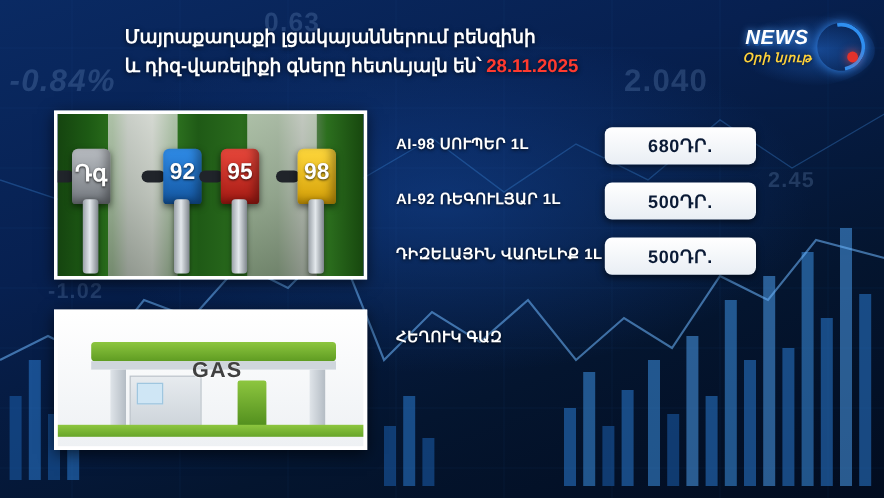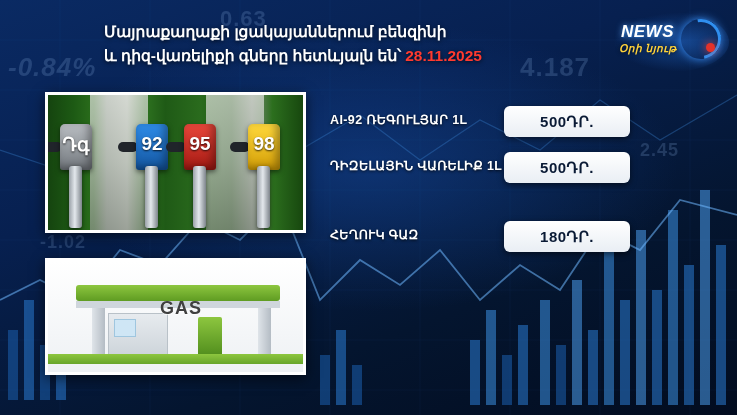--- a/index.html
+++ b/index.html
@@ -248,21 +248,21 @@
         <rect x="684" y="265" width="10" height="140" fill="#2a7ad0"></rect>
         <rect x="700" y="190" width="10" height="215" fill="#4a9bea"></rect>
         <rect x="716" y="245" width="10" height="160" fill="#2a7ad0"></rect>
       </g>
 
       <polyline points="0,300 40,280 80,300 120,250 160,265 200,220 240,240 280,200 320,300 360,260 400,285 440,250 480,300 520,265 560,290 600,230 640,250 680,200 737,215" fill="none" stroke="#6fb8ff" stroke-width="1.8" opacity="0.55"></polyline>
       <polyline points="0,150 60,170 120,120 180,160 240,110 300,150 360,115 420,160 480,120 540,150 600,100 660,140 737,95" fill="none" stroke="#3d86d6" stroke-width="1.2" opacity="0.35"></polyline>
     </svg>
     <div class="ghost-num" style="left:8px; top:52px; font-size:26px;font-style:italic;">-0.84%</div>
     <div class="ghost-num" style="left:220px; top:6px; font-size:22px;">0.63</div>
-    <div class="ghost-num" style="left:520px; top:52px; font-size:26px;">4.187</div>
+    <div class="ghost-num" style="left:520px; top:52px; font-size:26px;">2.040</div>
     <div class="ghost-num" style="left:640px; top:140px; font-size:18px;">2.45</div>
     <div class="ghost-num" style="left:40px; top:232px; font-size:18px;">-1.02</div>
   </div>
 
   <div class="title-block">
     <div>Մայրաքաղաքի լցակայաններում բենզինի</div>
     <div>
       <span>և դիզ-վառելիքի գները հետևյալն են՝</span>
       <span class="date">28.11.2025</span>
     </div>
@@ -315,26 +315,29 @@
     <div class="st-col-r"></div>
     <div class="st-kiosk"></div>
     <div class="st-kiosk-win"></div>
     <div class="st-pump"></div>
     <div class="st-ground"></div>
     <div class="st-word">GAS</div>
   </div>
 
   <div class="rows">
     <div class="row">
+      <div class="row-label">AI-98 ՍՈՒՊԵՐ 1L</div>
+      <div class="row-value">680ԴՐ.</div>
+    </div>
+    <div class="row">
       <div class="row-label">AI-92 ՌԵԳՈՒԼՅԱՐ 1L</div>
       <div class="row-value">500ԴՐ.</div>
     </div>
     <div class="row">
       <div class="row-label">ԴԻԶԵԼԱՅԻՆ ՎԱՌԵԼԻՔ 1L</div>
       <div class="row-value">500ԴՐ.</div>
     </div>
     <div class="row gap">
       <div class="row-label">ՀԵՂՈՒԿ ԳԱԶ</div>
-      <div class="row-value">180ԴՐ.</div>
     </div>
   </div>
 
 </div>
 
 </body></html>

